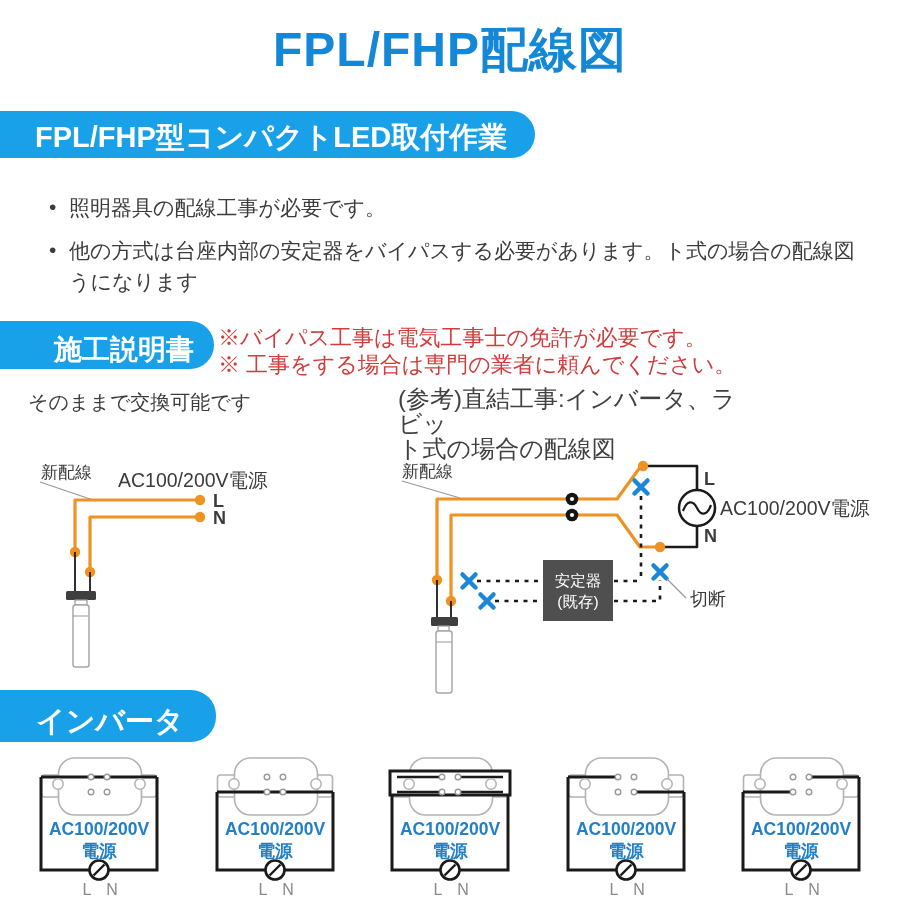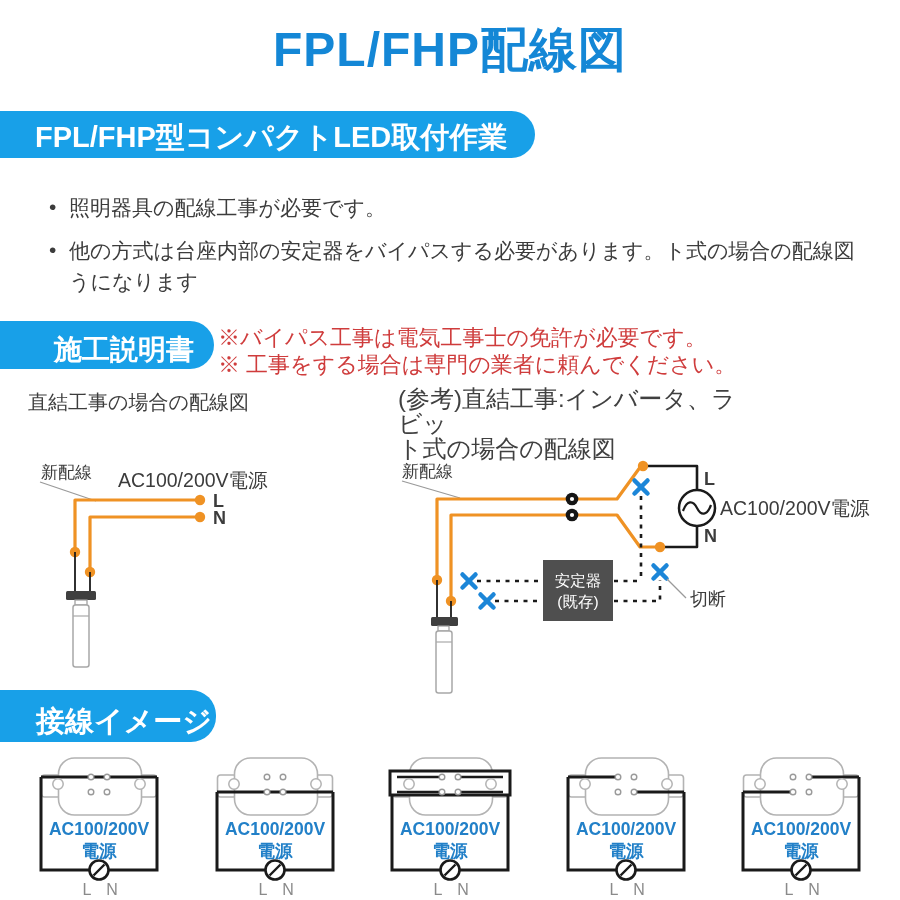--- a/index.html
+++ b/index.html
@@ -68,21 +68,21 @@
 
   <div class="banner banner2">
     <span>施工説明書</span>
   </div>
 
   <div class="warnings">
     <div>※バイパス工事は電気工事士の免許が必要です。</div>
     <div>※ 工事をする場合は専門の業者に頼んでください。</div>
   </div>
 
-  <div class="caption-left">直結工事の場合の配線図</div>
+  <div class="caption-left">そのままで交換可能です</div>
   <div class="caption-right">(参考)直結工事:インバータ、ラビッ
 ト式の場合の配線図</div>
 
   <svg class="diag-left" width="340" height="245" viewBox="0 0 340 245">
     <text x="31" y="33" font-size="17" fill="#3c3c3c">新配線</text>
     <line x1="30" y1="37" x2="86" y2="56" stroke="#9a9a9a" stroke-width="1.3"></line>
     <text x="108" y="42" font-size="19.5" fill="#3c3c3c">AC100/200V電源</text>
 
     <g stroke="#ef9224" stroke-width="3.2" fill="none" stroke-linejoin="round">
       <path d="M 190 55 H 65 V 107"></path>
@@ -187,21 +187,21 @@
     </g>
     <g>
       <rect x="41" y="172" width="27" height="9" rx="1.5" fill="#3f3f3f"></rect>
       <rect x="48" y="181" width="11" height="5" fill="#ffffff" stroke="#9a9a9a" stroke-width="1.2"></rect>
       <rect x="46" y="186" width="16" height="62" rx="2.5" fill="#ffffff" stroke="#a8a8a8" stroke-width="1.5"></rect>
       <line x1="46" y1="197" x2="62" y2="197" stroke="#a8a8a8" stroke-width="1.2"></line>
     </g>
   </svg>
 
   <div class="banner banner3">
-    <span>接線イメージ</span>
+    <span>インバータ</span>
   </div>
 
   <div class="lamp-row" id="lamp-row">
       <svg width="172" height="158" viewBox="0 0 172 158">
       <g fill="#ffffff" stroke="#b3b3b3" stroke-width="1.6">
         <rect x="28.5" y="31" width="19" height="22" rx="3"></rect>
         <rect x="124.5" y="31" width="19" height="22" rx="3"></rect>
         <rect x="45.5" y="14" width="83" height="57" rx="16"></rect>
       </g>
       <path d="M 28 33 V 126 H 144 V 33" fill="none" stroke="#1a1a1a" stroke-width="3"></path>

